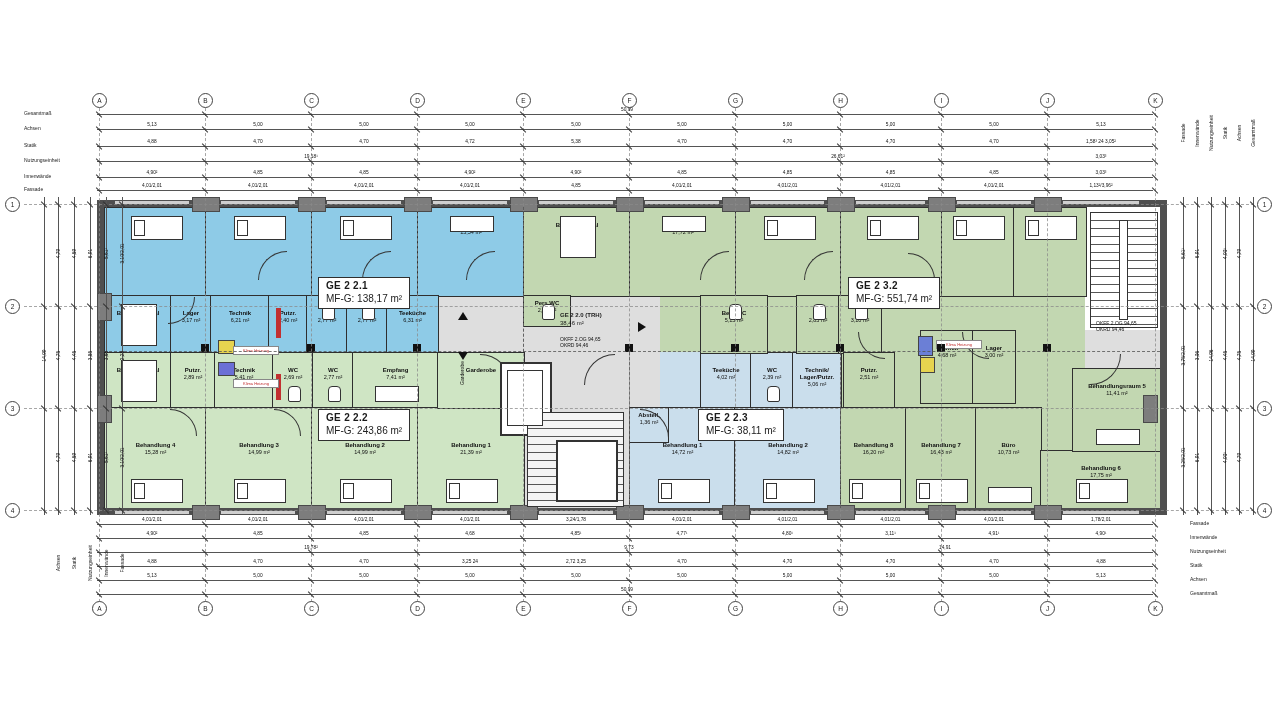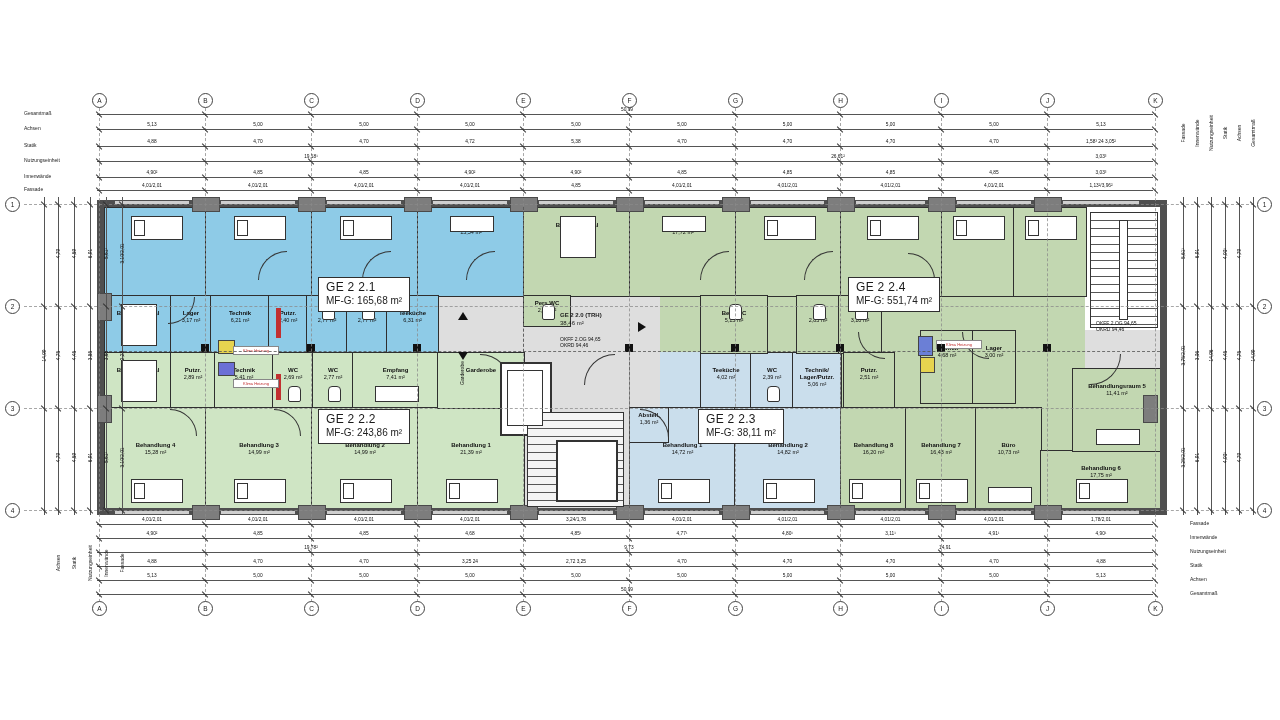--- a/index.html
+++ b/index.html
@@ -1,21 +1,21 @@
 <!DOCTYPE html>
 <html><head>
 <meta charset="utf-8">
 <style>
   html,body{margin:0;padding:0;background:#e9e9e9;}
   .canvas{position:relative;width:1280px;height:720px;background:#ffffff;overflow:hidden;
           font-family:"Liberation Sans",sans-serif;color:#1a1a1a;}
   .abs{position:absolute;}
   
   .ubox{position:absolute;background:#fff;border:1.2px solid #2f2f2f;padding:2px 7px 3px 7px;z-index:30;line-height:1.25;}
-  .ubox .t{font-weight:normal;font-size:12px;letter-spacing:.3px;}
+  .ubox .t{font-weight:bold;font-size:10px;letter-spacing:.3px;}
   .ubox .a{font-size:10px;color:#222;}
   #ubox1{left:318px;top:277px;}
   #ubox2{left:318px;top:409px;}
   #ubox3{left:698px;top:409px;}
   #ubox4{left:848px;top:277px;}
   .corelbl{position:absolute;left:560px;top:312px;z-index:22;font-size:6px;line-height:1.3;}
   .corelbl .t{font-weight:bold;}
   .note{position:absolute;z-index:22;font-size:5px;line-height:1.25;color:#111;}
   #note-center{left:560px;top:336px;}
   #note-right{left:1096px;top:320px;}
@@ -850,32 +850,32 @@
       <div style="position: absolute; width: 0px; height: 0px; z-index: 11; left: 638px; top: 322px; border-top: 5px solid transparent; border-bottom: 5px solid transparent; border-left: 8px solid rgb(17, 17, 17);"></div>
       <div style="position: absolute; left: 432px; top: 370px; width: 60px; text-align: center; font-size: 5px; color: rgb(17, 17, 17); z-index: 14; white-space: nowrap; transform: rotate(-90deg);">Garderobe</div>
       <div style="position: absolute; left: 104px; top: 351px; width: 1056px; height: 0px; border-top: 1.5px dashed rgb(85, 85, 85); z-index: 12; opacity: 0.8;"></div>
       <div style="position: absolute; left: 629px; top: 352px; width: 0px; height: 156px; border-left: 1.5px dashed rgb(85, 85, 85); z-index: 12; opacity: 0.8;"></div>
       <div style="position: absolute; left: 840px; top: 352px; width: 0px; height: 156px; border-left: 1.5px dashed rgb(85, 85, 85); z-index: 12; opacity: 0.8;"></div>
       <div style="position: absolute; left: 523px; top: 207px; width: 0px; height: 145px; border-left: 1.5px dashed rgb(85, 85, 85); z-index: 12; opacity: 0.8;"></div>
     </div>
 
   <div class="ubox" id="ubox1">
     <div class="t">GE 2 2.1</div>
-    <div class="a">MF-G: 165,68 m²</div>
+    <div class="a">MF-G: 138,17 m²</div>
   </div>
   <div class="ubox" id="ubox2">
     <div class="t">GE 2 2.2</div>
     <div class="a">MF-G: 243,86 m²</div>
   </div>
   <div class="ubox" id="ubox3">
     <div class="t">GE 2 2.3</div>
     <div class="a">MF-G: 38,11 m²</div>
   </div>
   <div class="ubox" id="ubox4">
-    <div class="t">GE 2 2.4</div>
+    <div class="t">GE 2 3.2</div>
     <div class="a">MF-G: 551,74 m²</div>
   </div>
 
   <div class="corelbl">
     <div class="t">GE 2 2.0 (TRH)</div>
     <div>38,46 m²</div>
   </div>
   <div class="note" id="note-center">
     <div>OKFF 2.OG 94,65</div>
     <div>OKRD 94,46</div>

